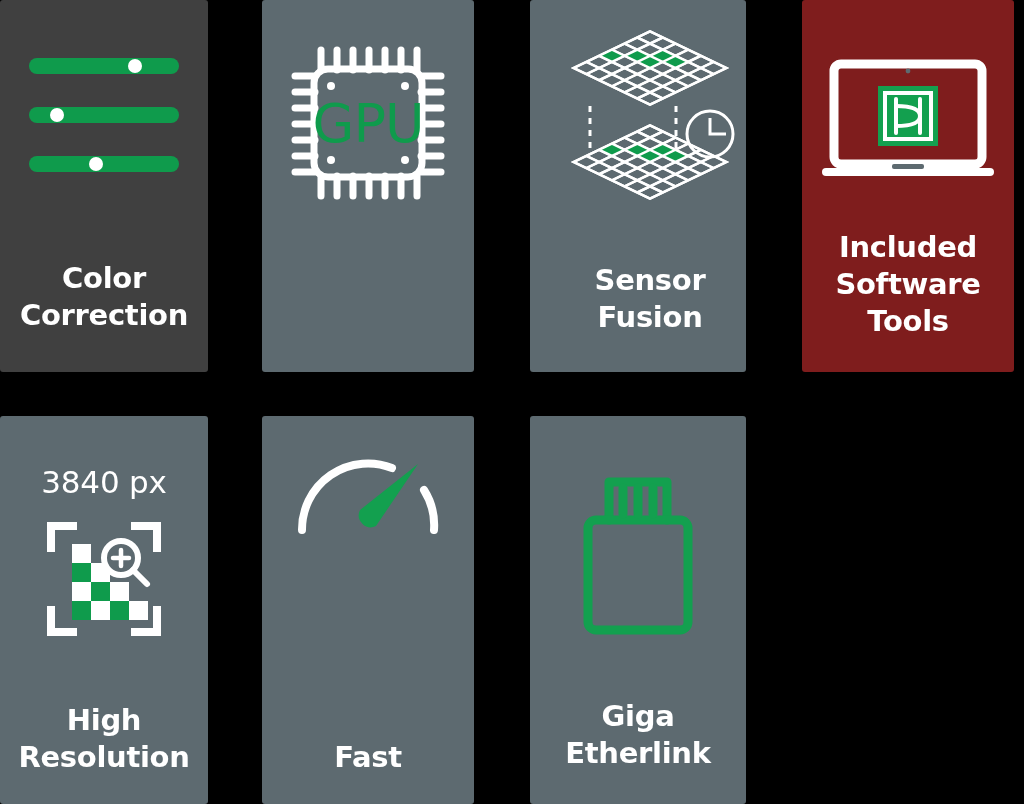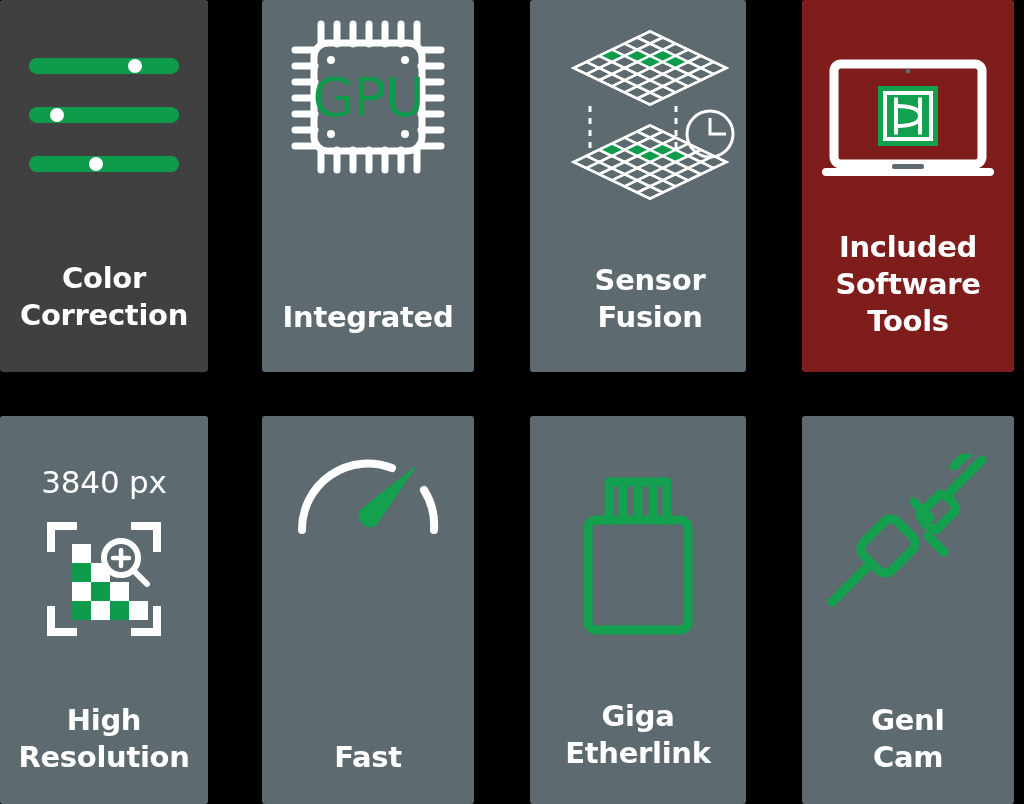--- a/index.html
+++ b/index.html
@@ -101,21 +101,21 @@
     position: absolute;
     top: 1px;
     width: 14px;
     height: 14px;
     background: #ffffff;
     border-radius: 50%;
   }
   .c1 .card-label { position: absolute; bottom: 38px; }
 
   
-  .c2 .card-top { padding-top: 14px; }
+  .c2 .card-top { padding-top: 40px; }
   .c2 .card-label { position: absolute; bottom: 36px; }
 
   
   .c3 .card-top { padding-top: 22px; }
   .c3 .card-label { position: absolute; bottom: 36px; }
 
   
   .c4 .card-top { padding-top: 58px; }
   .c4 .card-label { position: absolute; bottom: 32px; }
 
@@ -214,21 +214,20 @@
             <rect x="29" y="29" width="108" height="108" rx="14"></rect>
           </g>
           <circle cx="46" cy="46" r="4" fill="#ffffff"></circle>
           <circle cx="120" cy="46" r="4" fill="#ffffff"></circle>
           <circle cx="46" cy="120" r="4" fill="#ffffff"></circle>
           <circle cx="120" cy="120" r="4" fill="#ffffff"></circle>
           <text class="gpu-text" x="83" y="102" text-anchor="middle">GPU</text>
         </svg>
       </div>
     </div>
-    <div class="card-label">Integrated</div>
   </div>
 
   <div class="card c3" style="background: rgb(93, 106, 112);">
     <div class="card-top">
       <div class="icon-wrap">
         <svg width="200" height="182" viewBox="0 0 200 182" aria-hidden="true">
 
           <g transform="translate(100,46) scale(1,0.48) rotate(45)">
             <g fill="none" stroke="#ffffff" stroke-width="4">
               <rect x="-54" y="-54" width="108" height="108"></rect>
@@ -406,38 +405,14 @@
             <line x1="55" y1="14" x2="55" y2="40"></line>
             <line x1="70" y1="14" x2="70" y2="40"></line>
           </g>
         </svg>
       </div>
     </div>
     <div class="card-label">Giga
 Etherlink</div>
   </div>
 
-  <div class="card c8" style="background: rgb(93, 106, 112);">
-    <div class="card-top">
-      <div class="icon-wrap">
-        <svg width="172" height="156" viewBox="0 0 172 156" aria-hidden="true">
-          <g fill="none" stroke="#13a04f" stroke-width="9" stroke-linecap="round" stroke-linejoin="round">
-
-            <line x1="132" y1="12" x2="160" y2="-14"></line>
-            <line x1="160" y1="6" x2="128" y2="38"></line>
-
-            <path d="M98 60 L118 40 A22 22 0 0 1 134 56 L114 76 A22 22 0 0 1 98 60 Z"></path>
-
-            <line x1="92" y1="48" x2="108" y2="64"></line>
-            <line x1="106" y1="82" x2="122" y2="98"></line>
-
-            <rect x="42" y="72" width="48" height="40" rx="10" transform="rotate(-45 66 92)"></rect>
-
-            <line x1="44" y1="114" x2="10" y2="148"></line>
-          </g>
-        </svg>
-      </div>
-    </div>
-    <div class="card-label">GenI
-Cam</div>
-  </div>
 
 </div>
 
 </body></html>

